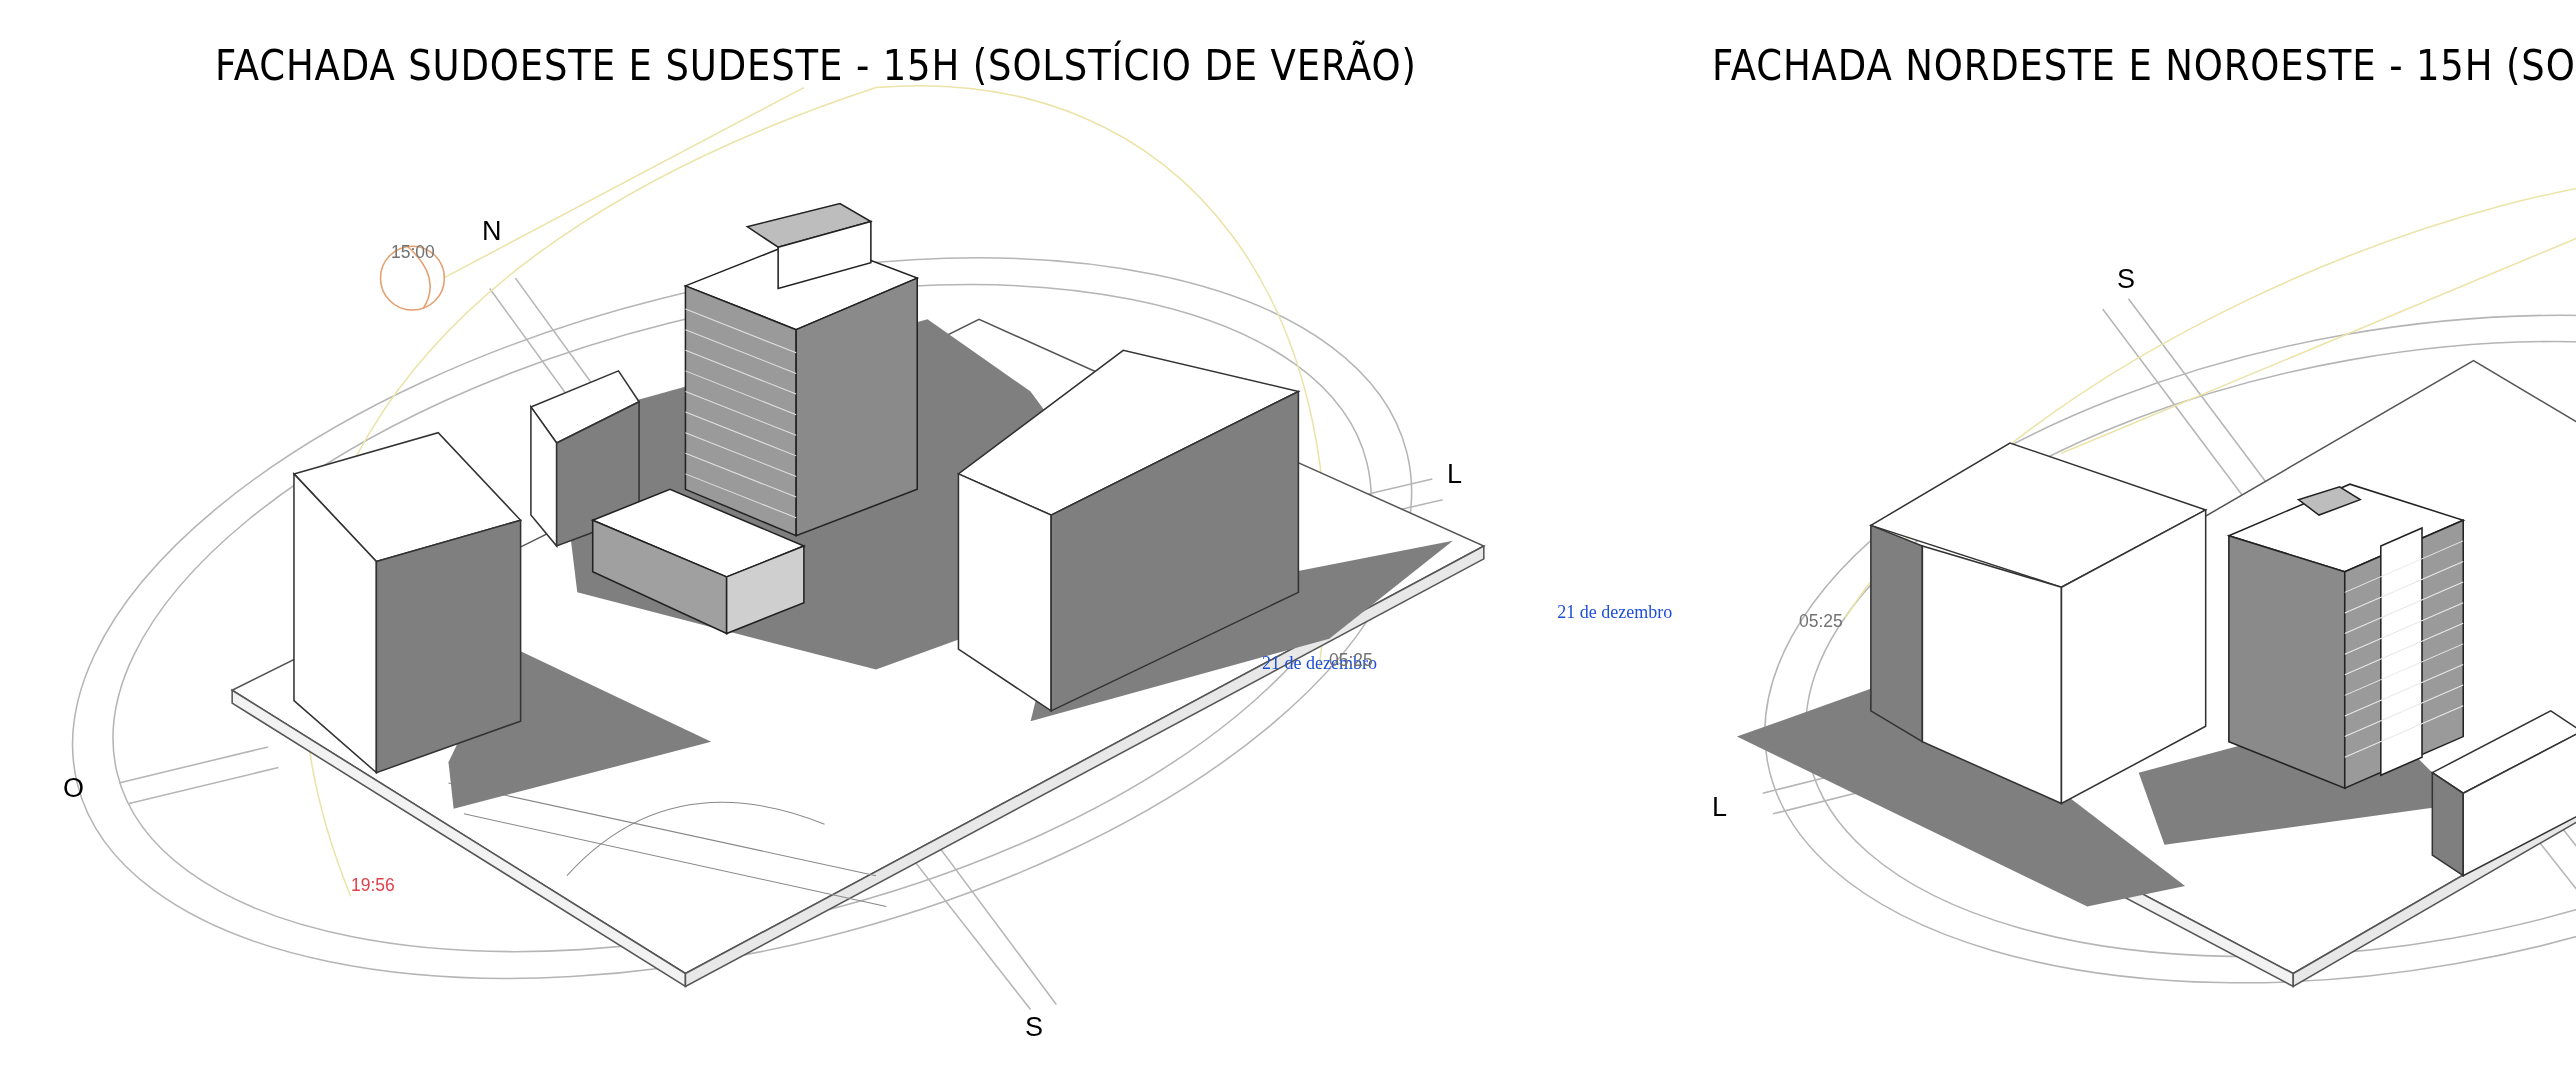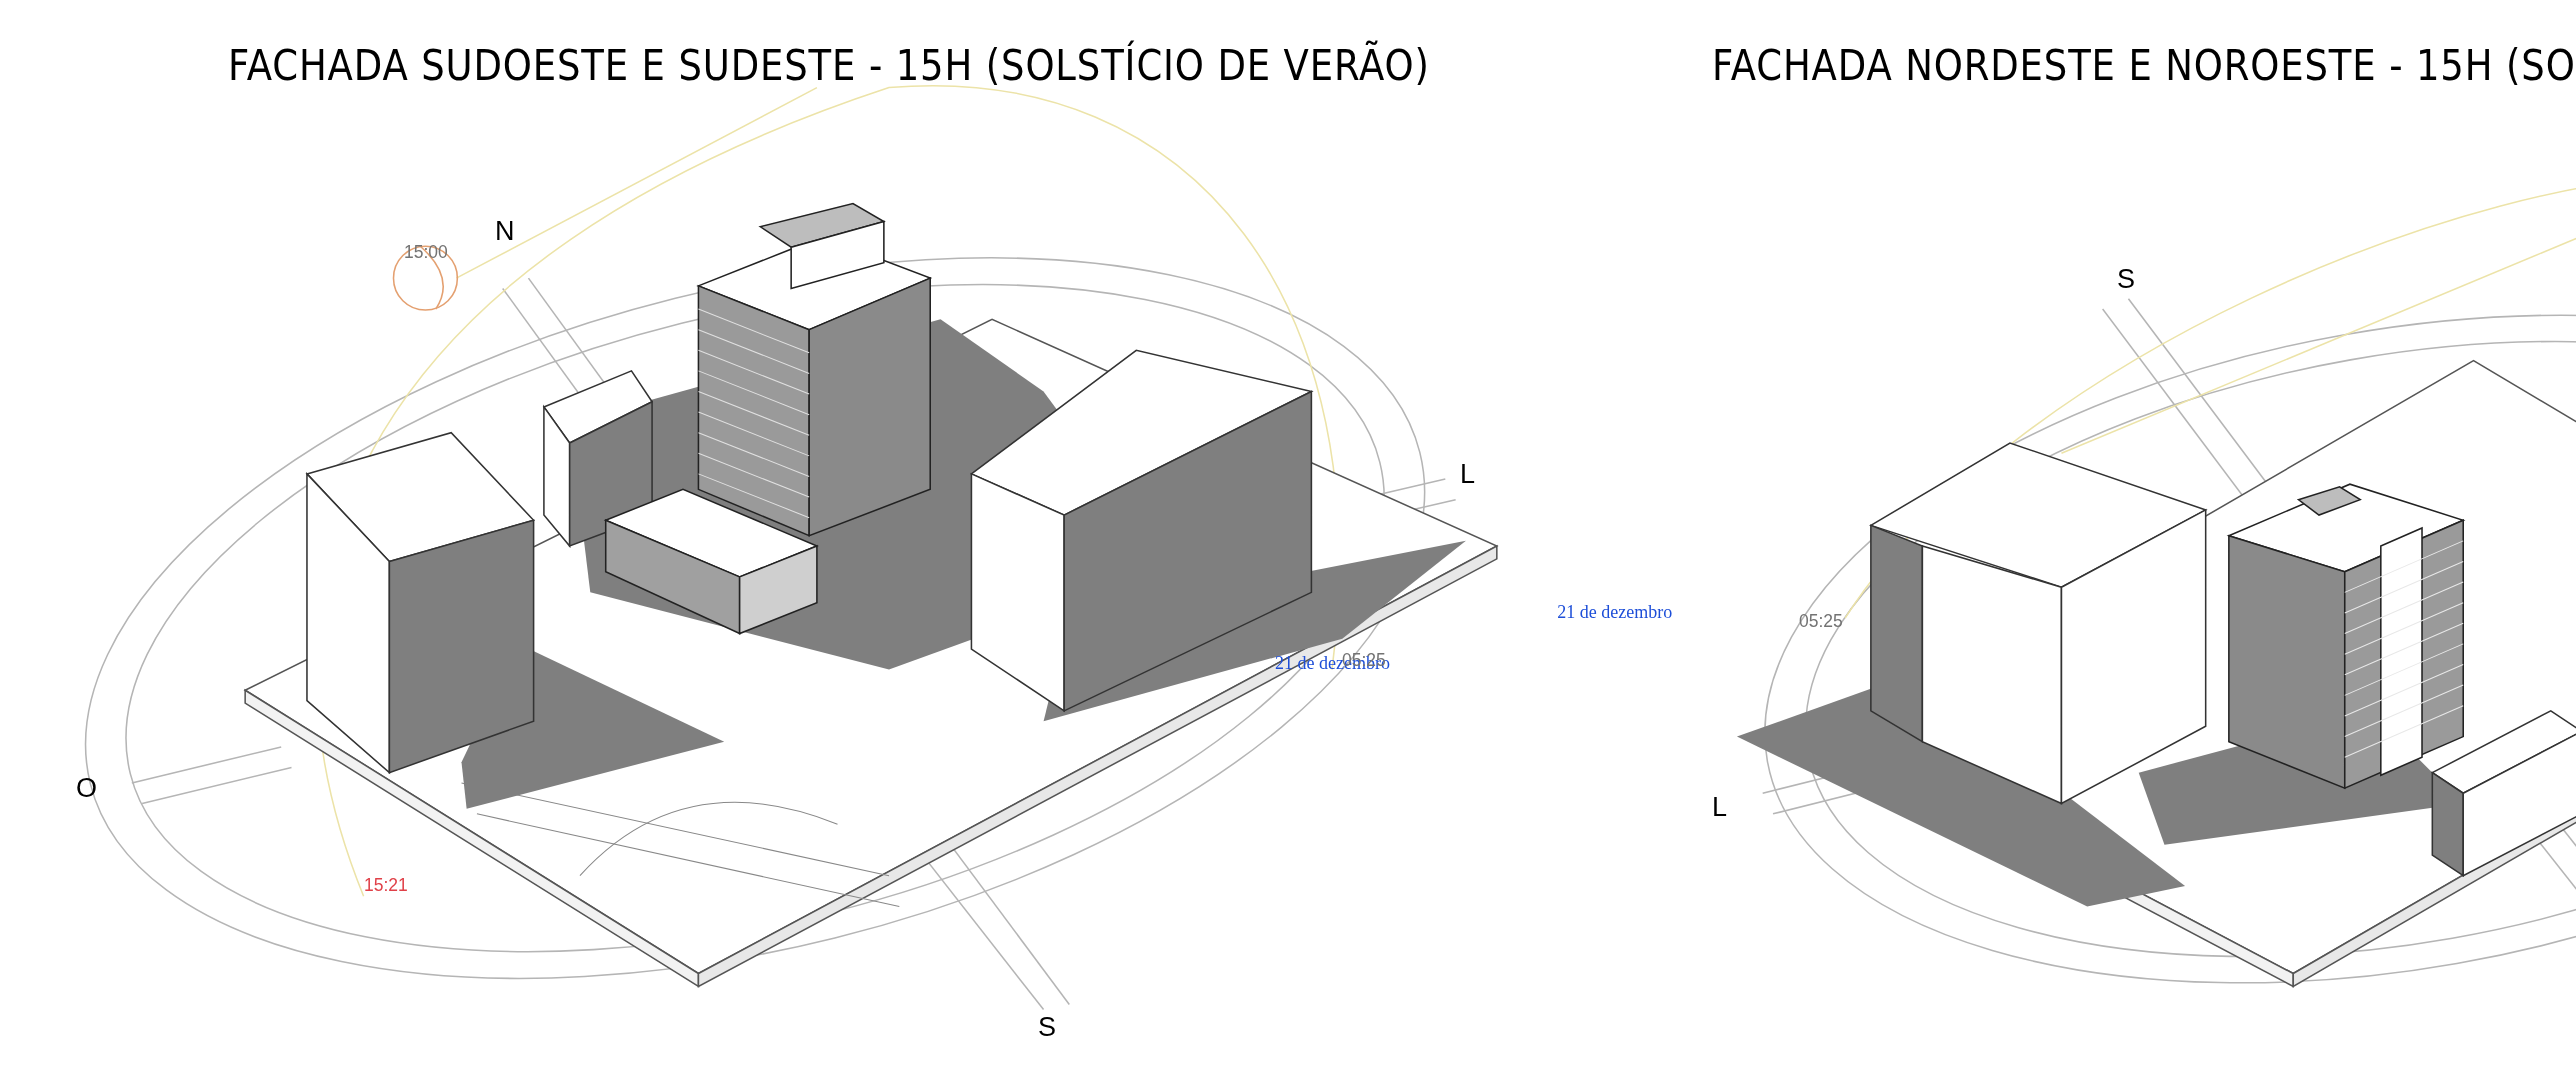--- a/index.html
+++ b/index.html
@@ -1,18 +1,18 @@
 <!DOCTYPE html>
 <html style="font-size:8.2px"><head>
 <meta charset="utf-8">
 <style>
   html, body { margin:0; padding:0; background:#ffffff; }
   body { width:3091px; height:1092px; position:relative; overflow:hidden; font-family:"Liberation Sans", sans-serif; }
   .panel { position:absolute; top:0; height:1092px; }
-  #panel-left { left:13px; width:1546px;padding-left:28px; }
+  #panel-left { left:0; width:1546px;padding-left:28px; }
   #panel-right { left:1546px; width:1546px; }
   .title {
     position:absolute; top:40px; white-space:nowrap;
     font-family:"DejaVu Sans", sans-serif; font-weight:normal;
     font-size:43px; color:#000; letter-spacing:1px;
     transform-origin:left top; transform:scaleX(0.86);
   }
   #panel-left .title { left:215px; }
   #panel-right .title { left:166px; }
   svg.scene { position:absolute; left:0; top:0; width:1546px; height:1092px; }
@@ -113,21 +113,21 @@
       <polygon points="2040,1000 2520,760 2520,1150 2040,1380" fill="#7f7f7f"></polygon>
     </g>
   </svg>
 
   <span class="lbl cardinal" style="left:482px;top:216px;">N</span>
   <span class="lbl cardinal" style="left:1447px;top:459px;">L</span>
   <span class="lbl cardinal" style="left:1025px;top:1012px;">S</span>
   <span class="lbl cardinal" style="left:63px;top:773px;">O</span>
 
   <span class="lbl time-orange" style="left:391px;top:242px;">15:00</span>
-  <span class="lbl time-red" style="left:351px;top:875px;">15:21</span>
+  <span class="lbl time-red" style="left:351px;top:875px;">19:56</span>
   <span class="lbl date-orange" style="left:1262px;top:653px;">21 de dezembro</span>
   <span class="lbl time-orange" style="left:1329px;top:650px;">05:25</span>
 </div>
 
 <div class="panel" id="panel-right">
   <div class="title">FACHADA NORDESTE E NOROESTE - 15H (SOLSTÍCIO DE VERÃO)</div>
 
   <svg class="scene" viewBox="0 0 3000 2120">
     <g fill="none" stroke="#b5b5b5" stroke-width="3">
       <ellipse cx="1660" cy="1260" rx="1250" ry="620" transform="rotate(-10 1660 1260)"></ellipse>

